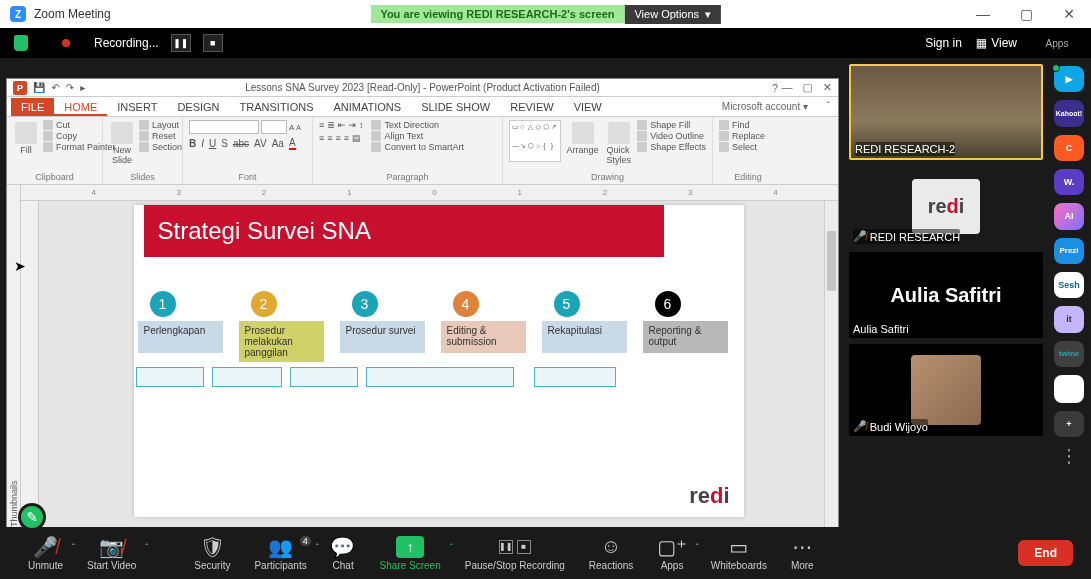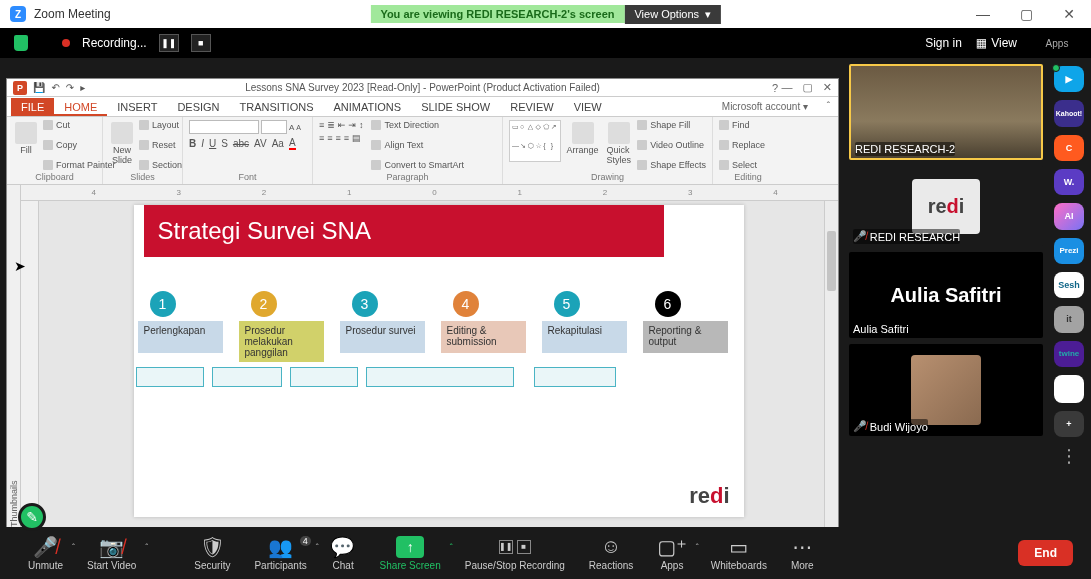--- a/index.html
+++ b/index.html
@@ -12,21 +12,21 @@
 .titlebar-center { position:absolute; left:50%; transform:translateX(-50%); display:flex; align-items:center; }
 .viewing-badge { background:#a1e89b; color:#1a6b1a; font-size:11px; font-weight:bold; padding:3px 10px; }
 .view-opts { background:#3a3a3a; color:#fff; font-size:11px; padding:3px 10px; display:flex; align-items:center; gap:6px; }
 .titlebar-right { margin-left:auto; display:flex; gap:18px; font-size:14px; color:#555; }
 .win-btn { cursor:pointer; padding:2px 6px; }
 
 
 .recbar { height:30px; background:#000; display:flex; align-items:center; padding:0 14px; gap:12px; color:#fff; font-size:12px; }
 .shield-green { width:14px; height:16px; background:#21c064; border-radius:2px 2px 4px 4px; }
 .rec-dot { width:8px; height:8px; background:#d93025; border-radius:50%; }
-.rec-txt { flex:none; }
+.rec-txt { flex:none;margin-left:12px; }
 .rec-btn { width:20px; height:18px; border:1px solid #555; background:#222; display:flex; align-items:center; justify-content:center; font-size:9px; cursor:pointer; }
 .recbar-right { margin-left:auto; display:flex; align-items:center; gap:14px; }
 .signin { font-size:12px; }
 .view-toggle { display:flex; align-items:center; gap:4px; font-size:12px; }
 .recbar-apps { width:40px; text-align:center; font-size:10px; color:#aaa; margin-left:6px; }
 
 
 .main { position:absolute; top:58px; left:0; right:0; bottom:52px; background:#1a1a1a; display:flex; }
 .ppt-wrap { flex:1; padding:20px 6px 6px 6px; display:flex; flex-direction:column; }
 
@@ -44,21 +44,21 @@
 .ppt-tab.active { color:#d24726; border-bottom:2px solid #d24726; padding-bottom:1px; }
 .ppt-account { position:absolute; right:30px; font-size:10px; color:#666; }
 .ppt-collapse { position:absolute; right:8px; font-size:10px; color:#666; }
 
 .ppt-ribbon { height:68px; background:#f3f3f3; border-bottom:1px solid #ccc; display:flex; font-size:9px; color:#555; }
 .ribgrp { border-right:1px solid #ddd; padding:3px 6px 0 6px; display:flex; flex-direction:column; justify-content:space-between; }
 .ribgrp-body { display:flex; gap:4px; flex:1; align-items:flex-start; }
 .ribgrp-label { text-align:center; font-size:9px; color:#777; padding-bottom:2px; }
 .rib-btn-big { display:flex; flex-direction:column; align-items:center; gap:1px; font-size:9px; cursor:pointer; padding:2px; }
 .rib-ico-lg { width:22px; height:22px; background:#ddd; border-radius:2px; }
-.rib-list { display:flex; flex-direction:column; gap:10px; font-size:9px;justify-content:space-between; }
+.rib-list { display:flex; flex-direction:column; gap:1px; font-size:9px;justify-content:space-between; }
 .rib-list-item { display:flex; align-items:center; gap:3px; cursor:pointer; white-space:nowrap; }
 .rib-ico-sm { width:10px; height:10px; background:#ccc; border-radius:1px; display:inline-block; }
 
 .ppt-body { flex:1; display:flex; background:#e6e6e6; min-height:0; }
 .ppt-thumbs { width:14px; background:#f0f0f0; border-right:1px solid #ccc; display:flex; justify-content:center; padding-top:40px; }
 .thumbs-label { writing-mode:vertical-rl; transform:rotate(180deg); font-size:9px; color:#666; }
 .ppt-canvas { flex:1; position:relative; display:flex; flex-direction:column; }
 .ruler-h { height:16px; background:#f0f0f0; border-bottom:1px solid #ccc; display:flex; align-items:center; justify-content:space-around; font-size:8px; color:#888; padding:0 20px 0 30px; }
 .ruler-area { flex:1; display:flex; }
 .ruler-v { width:18px; background:#f0f0f0; border-right:1px solid #ccc; }
@@ -491,22 +491,22 @@
   </div>
 
   <div class="app-rail">
     <div class="rail-ico" style="background:#0ea5e9"><div class="rail-dot"></div>▶</div>
     <div class="rail-ico" style="background:#3b2e8c;font-size:7px">Kahoot!</div>
     <div class="rail-ico" style="background:#ff5a1f">C</div>
     <div class="rail-ico" style="background:#5b3cc4">W.</div>
     <div class="rail-ico" style="background:linear-gradient(135deg,#ff6ec7,#7873f5)">AI</div>
     <div class="rail-ico" style="background:#1a8fe3;font-size:8px">Prezi</div>
     <div class="rail-ico" style="background:#fff;color:#168">Sesh</div>
-    <div class="rail-ico" style="background:#a3a3a3;color:#333">it</div>
-    <div class="rail-ico" style="background:#4c1d95;color:#2aa;font-size:8px">twine</div>
+    <div class="rail-ico" style="background:#c4b5fd;color:#333">it</div>
+    <div class="rail-ico" style="background:#404040;color:#2aa;font-size:8px">twine</div>
     <div class="rail-ico" style="background:#fff;color:#333;display:grid;grid-template-columns:1fr 1fr;gap:2px;padding:6px">
         <span style="background:#f66;border-radius:2px"></span>
         <span style="background:#6c6;border-radius:2px"></span>
         <span style="background:#fc6;border-radius:2px"></span>
         <span style="background:#69f;border-radius:2px"></span>
       </div>
     <div class="rail-ico" style="background:#3a3a3a">+</div>
     <div class="rail-more">⋮</div>
   </div>
 

